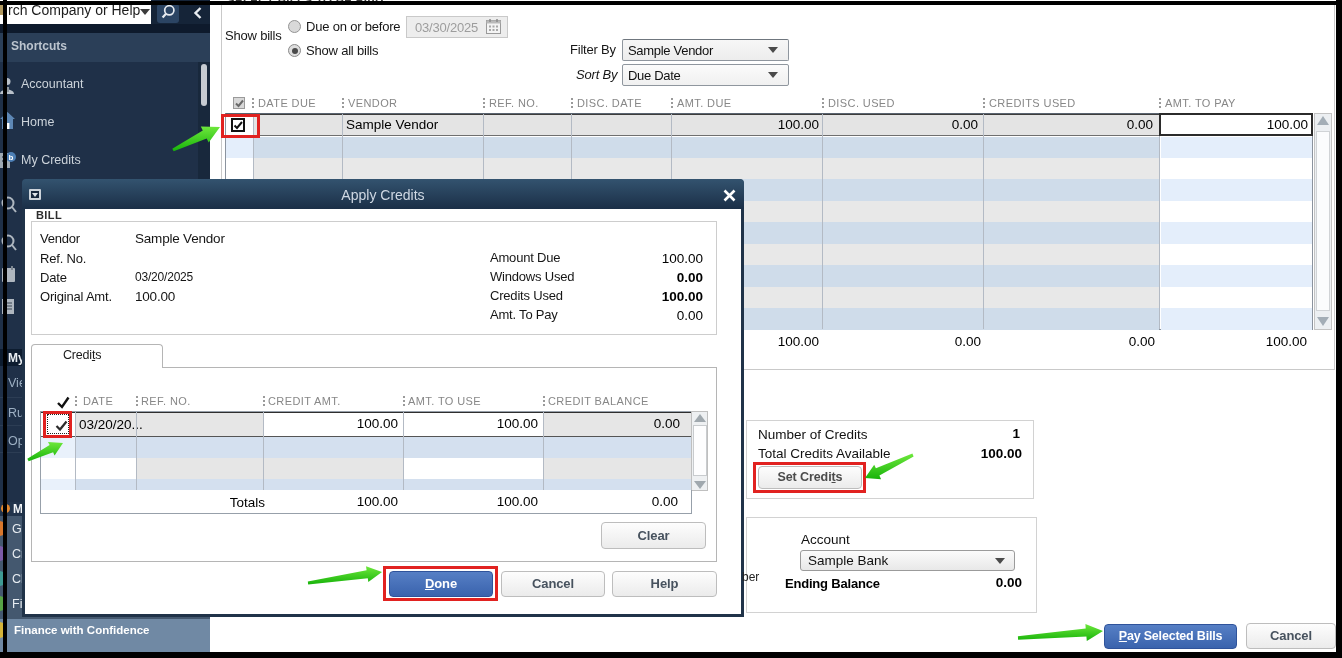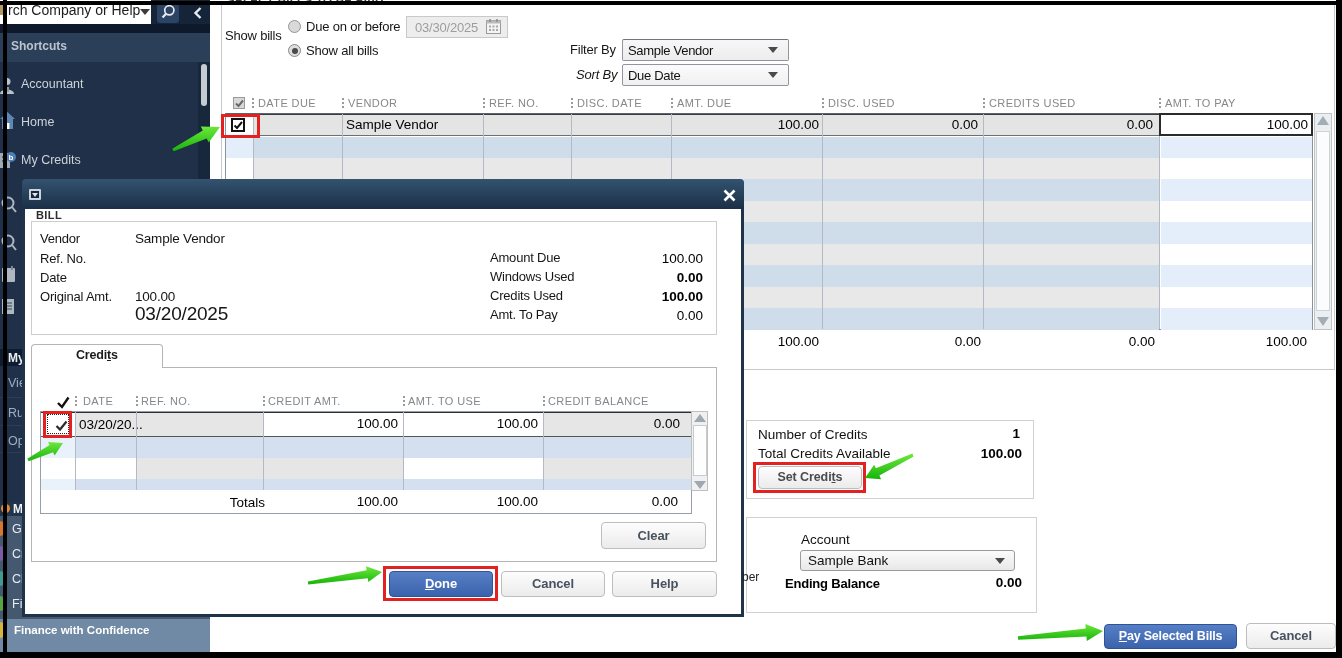--- a/index.html
+++ b/index.html
@@ -249,45 +249,46 @@
     <div class="abs" style="left:0;top:619px;width:210px;height:33px;background:#7089a4;"></div>
     <div class="abs" style="left:-9px;top:622px;width:16px;height:16px;border-radius:50%;background:#d6b53a;"></div>
     <div class="abs" style="left:14px;top:624px;font-size:11.5px;font-weight:bold;color:#fff;">Finance with Confidence</div>
   </div>
 
   <div class="abs" id="dialog" style="left:22px;top:179px;width:722px;height:438px;z-index:10;">
     <div class="abs" style="left:0;top:0;width:722px;height:438px;background:#fff;border:3px solid #203349;border-radius:5px 5px 0 0;box-sizing:border-box;"></div>
     <div class="abs" style="left:0;top:0;width:722px;height:30px;background:linear-gradient(#33536f,#1b2f47);border-radius:4px 4px 0 0;"></div>
     <div class="abs" style="left:7px;top:10px;width:12px;height:11px;border:2px solid #ccd3da;border-radius:1px;box-sizing:border-box;background:#16273c;"></div>
     <div class="abs" style="left:9.5px;top:13.5px;width:0;height:0;border-left:3.5px solid transparent;border-right:3.5px solid transparent;border-top:4.5px solid #dde3e9;"></div>
+    <div class="abs" style="left:0;top:8px;width:722px;text-align:center;font-size:14px;color:#cfd8e3;">Apply Credits</div>
     <svg class="abs" style="left:701px;top:10px;" width="13" height="13" viewBox="0 0 13 13">
         <path d="M1.5 1.5 L11.5 11.5 M11.5 1.5 L1.5 11.5" stroke="#fff" stroke-width="2.6"></path>
       </svg>
 
     <div class="abs" style="left:9px;top:42px;width:686px;height:114px;border:1px solid #cdcdcd;box-sizing:border-box;"></div>
     <div class="abs" style="left:12px;top:30px;width:33px;height:12px;background:#fff;"></div>
     <div class="abs" style="left:14px;top:30px;font-size:11px;font-weight:bold;color:#2e2e2e;letter-spacing:0.4px;">BILL</div>
     <div class="lbl" style="left:18px;top:52px;">Vendor</div>
     <div class="lbl" style="left:113px;top:52px;font-size:13.5px;">Sample Vendor</div>
     <div class="lbl" style="left:18px;top:72px;">Ref. No.</div>
     <div class="lbl" style="left:18px;top:91px;">Date</div>
-    <div class="lbl" style="left:113px;top:91px;font-size:19px;margin-top:33px;">03/20/2025</div>
+    <div class="lbl" style="left:113px;top:91px;font-size:12px;">03/20/2025</div>
     <div class="lbl" style="left:18px;top:110px;">Original Amt.</div>
     <div class="lbl" style="left:113px;top:110px;font-size:13.5px;">100.00</div>
     <div class="lbl" style="left:468px;top:71px;">Amount Due</div>
     <div class="num" style="left:581px;top:72px;width:100px;font-size:13.5px;">100.00</div>
     <div class="lbl" style="left:468px;top:90px;">Windows Used</div>
     <div class="num" style="left:581px;top:91px;width:100px;font-size:13.5px;font-weight:bold;">0.00</div>
     <div class="lbl" style="left:468px;top:109px;">Credits Used</div>
     <div class="num" style="left:581px;top:110px;width:100px;font-size:13.5px;font-weight:bold;">100.00</div>
     <div class="lbl" style="left:468px;top:128px;">Amt. To Pay</div>
     <div class="num" style="left:581px;top:129px;width:100px;font-size:13.5px;">0.00</div>
 
     <div class="abs" style="left:9px;top:165px;width:132px;height:24px;border:1px solid #b5b5b5;border-bottom:none;border-radius:4px 4px 0 0;background:#fff;box-sizing:border-box;z-index:2;"></div>
-    <div class="abs" style="left:54px;top:169px;font-size:12.5px;letter-spacing:-0.2px;font-weight:bold;color:#1b1b1b;z-index:3;">Credi<span style="text-decoration:underline">t</span>s</div>
+    <div class="abs" style="left:41px;top:169px;font-size:12.5px;letter-spacing:-0.2px;font-weight:normal;color:#1b1b1b;z-index:3;">Credi<span style="text-decoration:underline">t</span>s</div>
     <div class="abs" style="left:9px;top:188px;width:686px;height:195px;border:1px solid #b5b5b5;box-sizing:border-box;background:#fff;"></div>
     <div class="abs" style="left:10px;top:188px;width:130px;height:2px;background:#fff;z-index:2;"></div>
 
     <svg class="abs" style="left:34px;top:217px;" width="14" height="13" viewBox="0 0 14 13">
         <path d="M2 7 L6 11 L12.5 1.5" stroke="#111" stroke-width="2.4" fill="none"></path>
       </svg>
     <div class="dots" style="left:53px;top:217px;height:11px;"></div>
       <div class="dots" style="left:114px;top:217px;height:11px;"></div>
       <div class="dots" style="left:241px;top:217px;height:11px;"></div>
       <div class="dots" style="left:381px;top:217px;height:11px;"></div>

